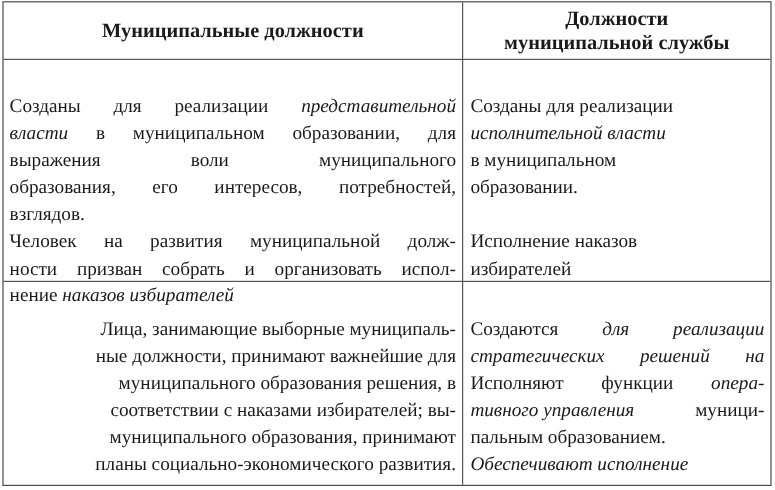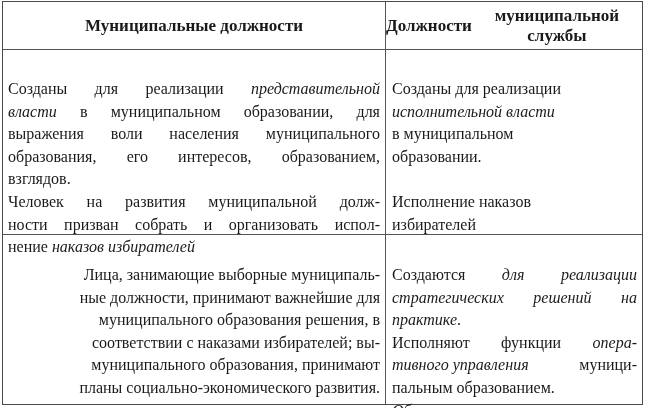--- a/index.html
+++ b/index.html
@@ -48,21 +48,21 @@
     .head {
       font-weight: bold;
       font-size: 17px;
       text-align: center;
       display: flex;
       align-items: center;
       justify-content: center;
       line-height: 20px;
     }
     .head-left { left: 0; top: 0; width: 382px; height: 47px; }
-    .head-right { left: 383px; top: 0; right: 0; height: 47px; flex-direction: row; }
+    .head-right { left: 383px; top: 0; right: 0; height: 47px; flex-direction: column; }
     .body-text {
       font-size: 16px;
       line-height: 22.6px;
       margin-top: 26px;
     }
     .r1-left { left: 5px; top: 50px; width: 372px; text-align: justify; }
     .r1-right { left: 389px; top: 50px; width: 245px; }
     .r2-left { left: 5px; top: 236px; width: 372px; text-align: right; }
     .r2-right { left: 389px; top: 236px; width: 245px; }
     .line { display: block; white-space: nowrap; }
@@ -102,28 +102,27 @@
     <div class="jline">
       <span class="it">власти</span>
       <span>в</span>
       <span>муниципальном</span>
       <span>образовании,</span>
       <span>для</span>
     </div>
     <div class="jline">
       <span>выражения</span>
       <span>воли</span>
-      <span>населения</span>
       <span>муниципального</span>
     </div>
     <div class="jline">
       <span>образования,</span>
       <span>его</span>
       <span>интересов,</span>
-      <span>образованием,</span>
+      <span>потребностей,</span>
     </div>
     <span class="line">взглядов.</span>
     <div class="jline">
       <span>Человек</span>
       <span>на</span>
       <span>развития</span>
       <span>муниципальной</span>
       <span>долж-</span>
     </div>
     <div class="jline">
@@ -160,21 +159,20 @@
     <div class="jline">
       <span>Создаются</span>
       <span class="it">для</span>
       <span class="it">реализации</span>
     </div>
     <div class="jline">
       <span class="it">стратегических</span>
       <span class="it">решений</span>
       <span class="it">на</span>
     </div>
-    <span class="line"><span class="it">практике</span><span>.</span></span>
     <div class="jline">
       <span>Исполняют</span>
       <span>функции</span>
       <span class="it">опера-</span>
     </div>
     <div class="jline">
       <span class="it">тивного управления</span>
       <span>муници-</span>
     </div>
     <span class="line">пальным образованием.</span>

